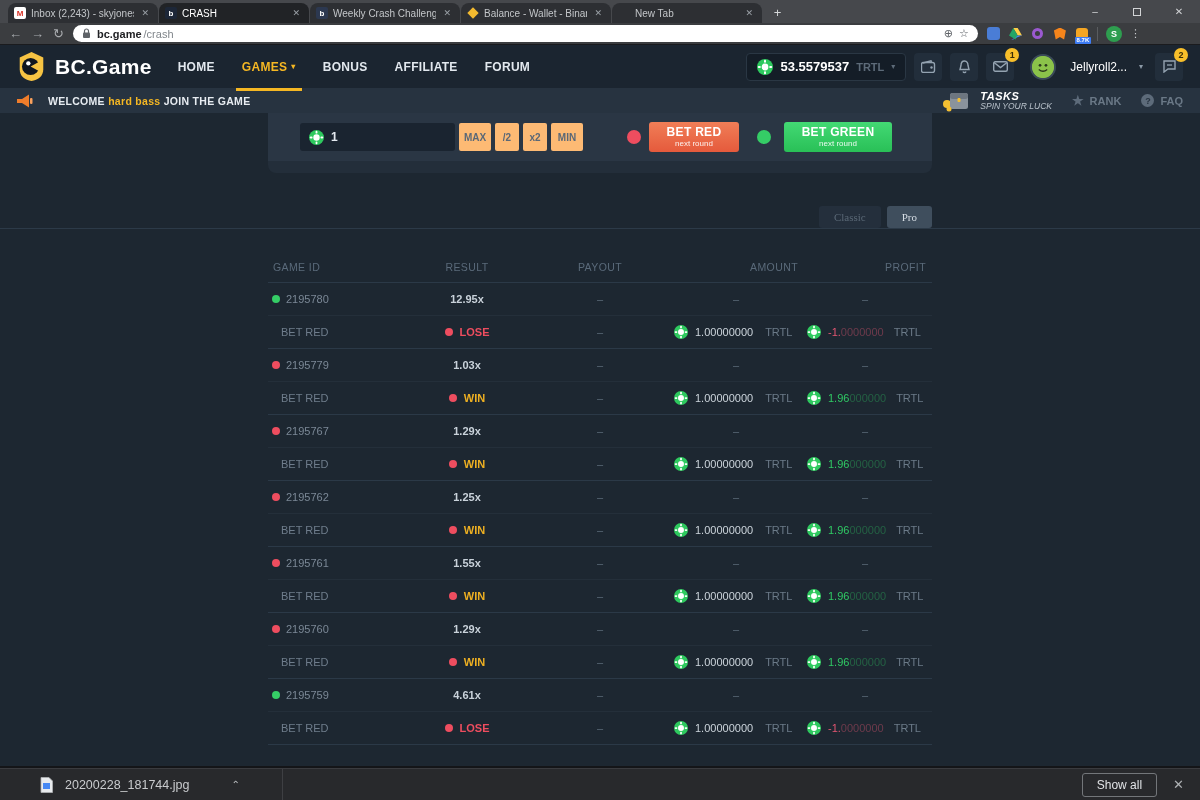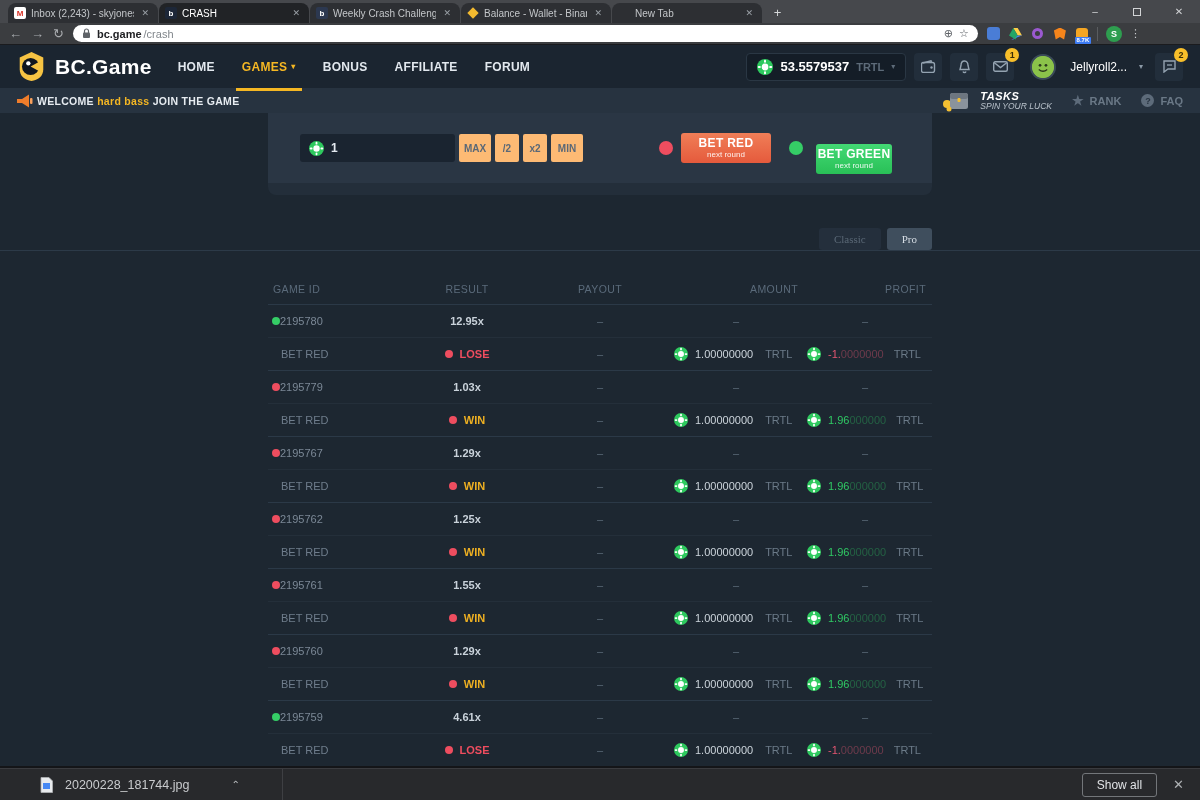--- a/index.html
+++ b/index.html
@@ -69,21 +69,21 @@
   .icon-btn { width:28px; height:28px; background:#222e3b; border-radius:4px; display:flex; align-items:center;
     justify-content:center; position:relative; }
   .badge { position:absolute; top:-5px; right:-5px; min-width:14px; height:14px; background:#f8bf2a; color:#3a2d07;
     border-radius:50%; font-size:9px; font-weight:bold; display:flex; align-items:center; justify-content:center; }
   .avatar { width:26px; height:26px; border-radius:50%; background:#8bc34a; border:2px solid #3a4a58; margin-left:8px; }
   .username { color:#fff; font-size:12px; font-weight:normal; margin-left:6px; }
   .user-caret { color:#8b99a6; font-size:8px; margin:0 4px; }
 
   
   .strip { height:25px; background:#273340; display:flex; align-items:center; padding:0 17px; }
-  .strip-text { margin-left:3px; font-size:10.5px; font-weight:bold; letter-spacing:.3px; color:#e7ecf1; }
+  .strip-text { margin-left:14px; font-size:10.5px; font-weight:bold; letter-spacing:.3px; color:#e7ecf1; }
   .strip-text .hl { color:#f5b723; }
   .strip-right { margin-left:auto; display:flex; align-items:center; gap:20px; }
   .tasks { display:flex; align-items:center; gap:8px; }
   .tasks-txt { display:flex; flex-direction:column; line-height:1.1; font-style:italic; }
   .tasks-title { color:#fff; font-size:11px; font-weight:bold; letter-spacing:.5px; }
   .tasks-sub { color:#b9c2cb; font-size:8.5px; }
   .strip-link { display:flex; align-items:center; gap:6px; color:#6a7886; font-size:11px; font-weight:bold; }
   .star-ic { color:#5d6b7a; font-size:13px; }
   .q-ic { width:13px; height:13px; border-radius:50%; background:#5d6b7a; color:#273340; font-size:9px; font-weight:bold;
     display:flex; align-items:center; justify-content:center; }
@@ -102,42 +102,42 @@
   .mini-max,.mini-min { width:32px; } .mini-half,.mini-x2 { width:24px; }
   .bet-cluster { margin-left:auto; margin-right:30px; display:flex; align-items:center; }
   .dot { border-radius:50%; flex:none; }
   .dot-lg { width:14px; height:14px; }
   .dot-red { background:#ee4d5f; } .dot-green { background:#35cd66; }
   .bet-btn { height:30px; border-radius:3px; color:#fff; display:flex; flex-direction:column; align-items:center;
     justify-content:center; line-height:1.15; }
   .bet-btn .bl { font-size:12px; font-weight:bold; letter-spacing:.3px; }
   .bet-btn .bs { font-size:8px; opacity:.9; }
   .bet-btn-red { width:90px; background:linear-gradient(180deg,#f07e57,#e55a3c); margin-left:8px; margin-right:18px; }
-  .bet-btn-green { width:76px; background:linear-gradient(180deg,#43d974,#29c057); margin-left:13px;margin-top:22px; }
+  .bet-btn-green { width:108px; background:linear-gradient(180deg,#43d974,#29c057); margin-left:13px; }
 
   .view-toggle { width:664px; margin:33px auto 0; display:flex; justify-content:flex-end; gap:6px; }
   .toggle-btn { height:22px; padding:0 15px; border-radius:3px; font-size:11px; display:flex; align-items:center;font-family:Liberation Serif, serif; }
   .toggle-classic { background:#242f3c; color:#5a6876; }
   .toggle-pro { background:#3f4e5d; color:#d5dce3; }
 
   .list-tabs { display:flex; justify-content:center; gap:30px; margin-top:8px; }
   .list-tab { color:#75828e; font-size:11.5px; font-weight:bold; letter-spacing:.4px; padding-bottom:8px;
     border-bottom:3px solid transparent; }
   .list-tab.active { color:#fff; border-bottom-color:#f5b723; }
   .wide-divider { height:1px; background:#2c3a48; }
 
   
   .bet-table { width:664px; margin:0 auto; }
   .thead { display:grid; grid-template-columns:140px 118px 148px 200px 58px; height:54px; align-items:end;
     padding-bottom:9px; border-bottom:1px solid #2b3947; color:#5a6a7a; font-size:10.5px; letter-spacing:.4px; }
   .thead .h1 { padding-left:5px; } .thead .hc { text-align:center; } .thead .hr { text-align:right; padding-right:6px; }
   .trow { display:grid; grid-template-columns:140px 118px 148px 124px 134px; height:33px; align-items:center;
     font-size:11px; border-bottom:1px solid #242f3a; }
   .trow.pair-end { border-bottom:1px solid #2b3947; }
-  .cell-game { display:flex; align-items:center; padding-left:4px; }
+  .cell-game { display:flex; align-items:center; gap:6px; padding-left:4px; }
   .dot-sm { width:8px; height:8px; }
   .game-id { color:#7b8896; }
   .bet-label { color:#6f7d8c; padding-left:13px; }
   .cell-center { text-align:center; }
   .result-mult { color:#c9d2da; font-weight:bold; }
   .cell-outcome { display:flex; align-items:center; justify-content:center; gap:7px; font-weight:bold; }
   .outcome.win { color:#eeb022; } .outcome.lose { color:#ee4d5f; }
   .dash { color:#5c6a79; }
   .cell-money { display:flex; align-items:center; }
   .cell-amount { padding-left:0; }

